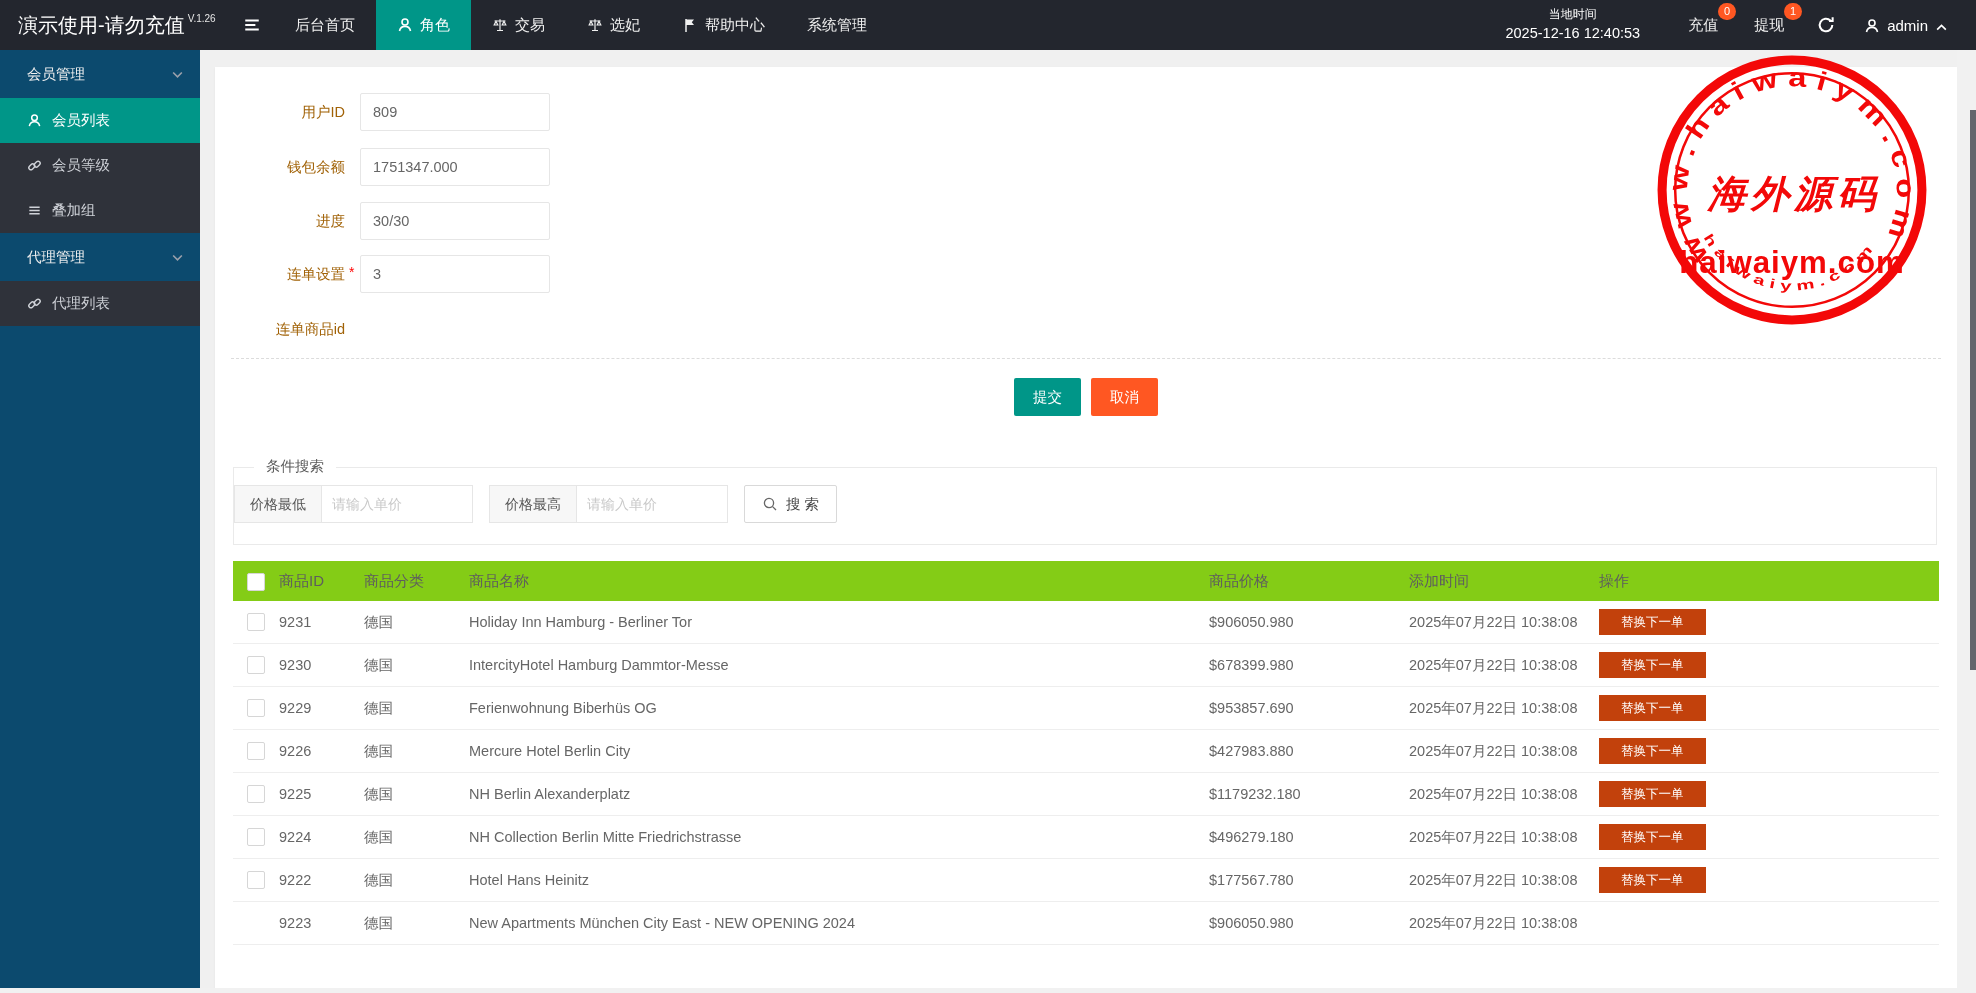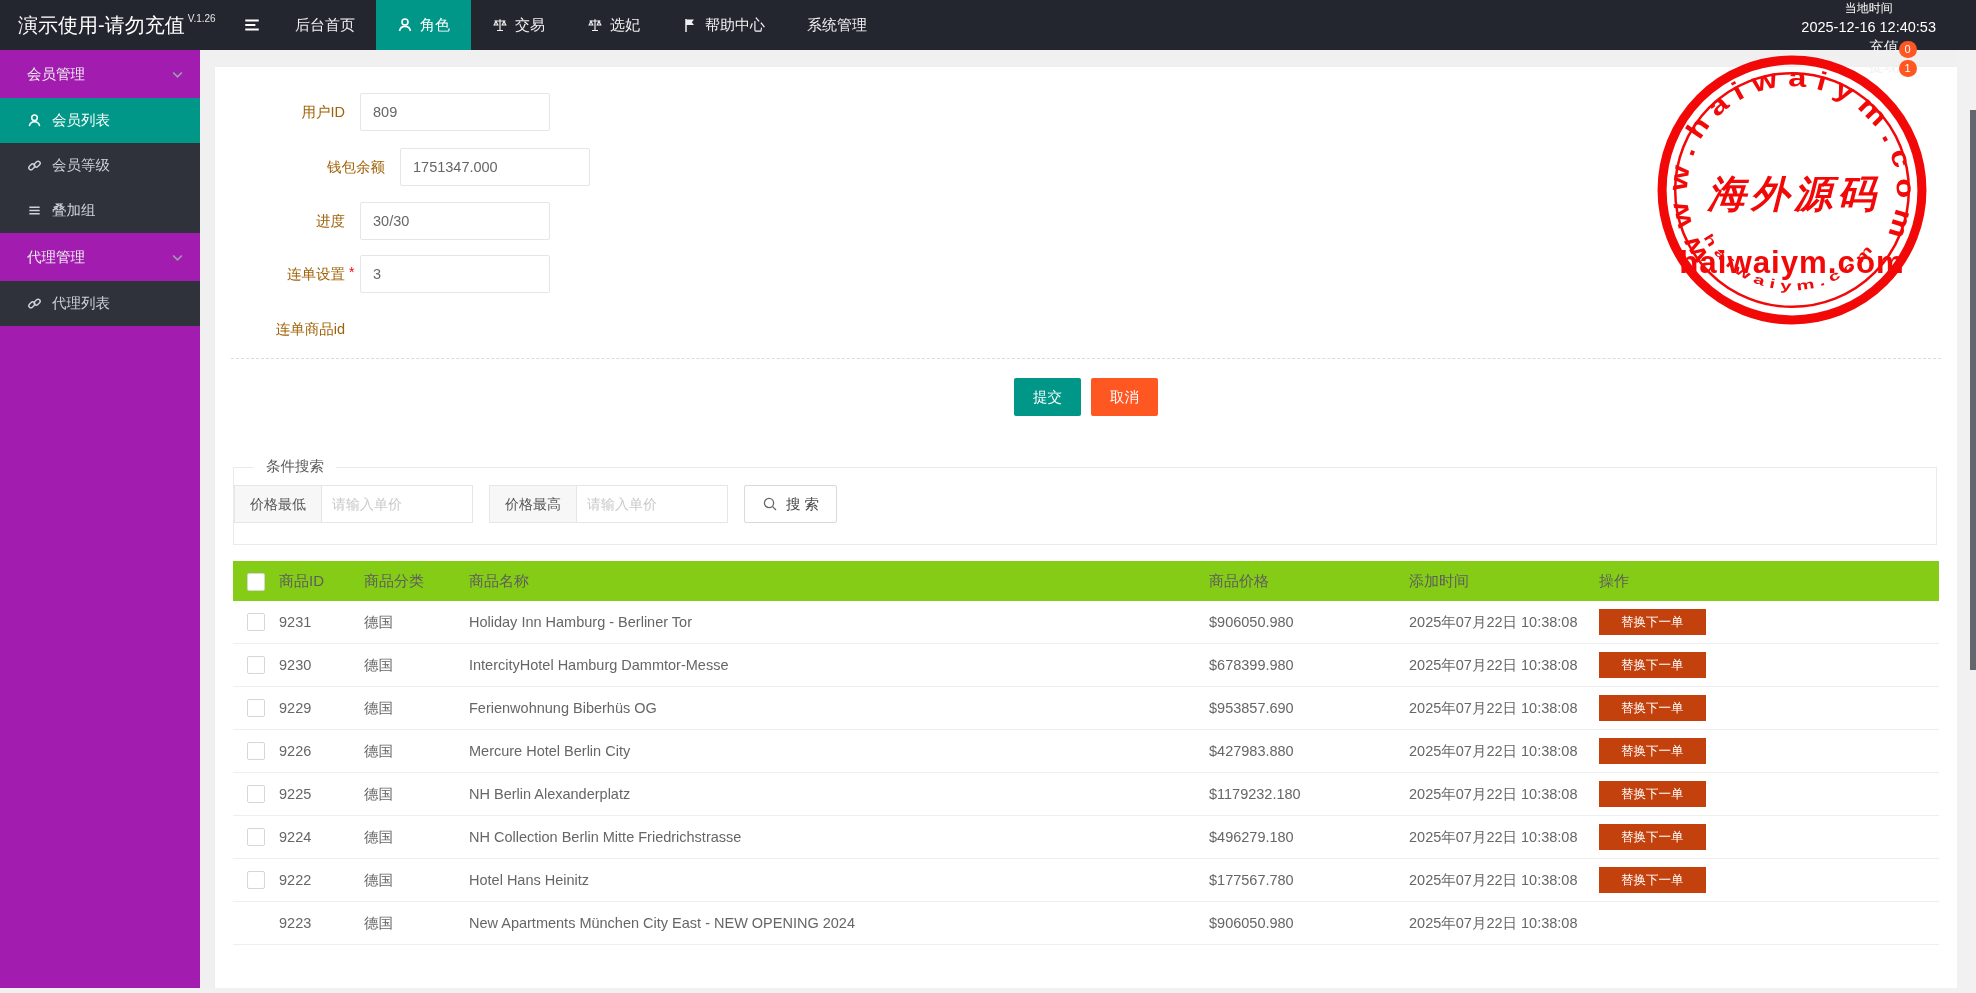--- a/index.html
+++ b/index.html
@@ -8,35 +8,35 @@
   
   .topbar{position:absolute;top:0;left:0;width:1976px;height:50px;background:#23262E;color:#fff;display:flex;align-items:stretch;z-index:5;}
   .logo{display:flex;align-items:center;padding-left:18px;width:212px;white-space:nowrap;}
   .logo-title{font-size:20px;color:#fff;}
   .logo-ver{font-size:10px;color:#e6e6e6;position:relative;top:-7px;margin-left:3px;}
   .hambtn{display:flex;align-items:center;justify-content:center;width:44px;color:#fff;cursor:pointer;}
   .top-nav{display:flex;align-items:stretch;}
   .nav-item{display:flex;align-items:center;gap:7px;padding:0 21px;font-size:15px;color:#f0f0f0;cursor:pointer;}
   .nav-item.active{background:#009688;color:#fff;}
   .topbar-spacer{flex:1;}
-  .topbar-right{display:flex;align-items:center;padding-right:10px;flex-direction:column;}
+  .topbar-right{display:flex;align-items:center;padding-right:10px;}
   .time-block{text-align:center;margin-right:30px;line-height:1.45;}
   .time-label{font-size:12px;color:#fff;}
   .time-value{font-size:14.5px;color:#fff;}
   .top-action{position:relative;padding:0 18px;font-size:15px;color:#f0f0f0;cursor:pointer;height:50px;display:flex;align-items:center;}
   .badge{position:absolute;top:3px;right:0px;min-width:10px;height:17px;line-height:17px;border-radius:9px;background:#FF5722;color:#fff;font-size:11px;text-align:center;padding:0 4px;}
   .refresh-btn{padding:0 15px;display:flex;align-items:center;cursor:pointer;color:#fff;}
   .admin-block{display:flex;align-items:flex-end;gap:7px;padding:0 18px 0 14px;font-size:15px;cursor:pointer;color:#fff;}
   .icn{display:inline-flex;}
   .icn svg{width:16px;height:16px;display:block;}
   .icn-sm svg{width:13px;height:13px;}
   .icn-lg svg{width:18px;height:18px;}
 
   
-  .sidebar{position:absolute;top:50px;left:0;width:200px;height:943px;background:#a21caf;z-index:4;}
+  .sidebar{position:absolute;top:50px;left:0;width:200px;height:943px;background:#0c4a6e;z-index:4;}
   .side-group{height:48px;display:flex;align-items:center;padding:0 18px 0 27px;color:#f0f0f0;font-size:14.5px;cursor:pointer;position:relative;}
   .side-group .chev{position:absolute;right:16px;color:#9aa0ab;}
   .side-item{height:45px;display:flex;align-items:center;gap:10px;padding-left:27px;background:#2F323A;color:#cfd2d8;font-size:14.5px;cursor:pointer;}
   .side-item.active{background:#009688;color:#fff;}
   .side-item .icn svg{width:15px;height:15px;}
 
   
   .card{position:absolute;left:215px;top:67px;width:1742px;height:926px;background:#fff;overflow:hidden;box-shadow:0 1px 2px rgba(0,0,0,.06);}
 
   
@@ -238,21 +238,21 @@
       </div>
   </aside>
 
   <div class="card">
 
     <div>
         <div class="form-row" style="top: 26px; width: 560px;">
           <span class="form-label">用户ID</span>
           <input class="form-input" value="809" style="">
         </div>
-        <div class="form-row" style="top: 81px; width: 560px; margin-left: 40px;">
+        <div class="form-row" style="top: 81px; width: 560px;">
           <span class="form-label">钱包余额</span>
           <input class="form-input" value="1751347.000" style="">
         </div>
         <div class="form-row" style="top: 135px; width: 560px;">
           <span class="form-label">进度</span>
           <input class="form-input" value="30/30" style="">
         </div>
         <div class="form-row" style="top: 188px; width: 560px;">
           <span class="form-label">连单设置</span>
           <span class="req">*</span>

